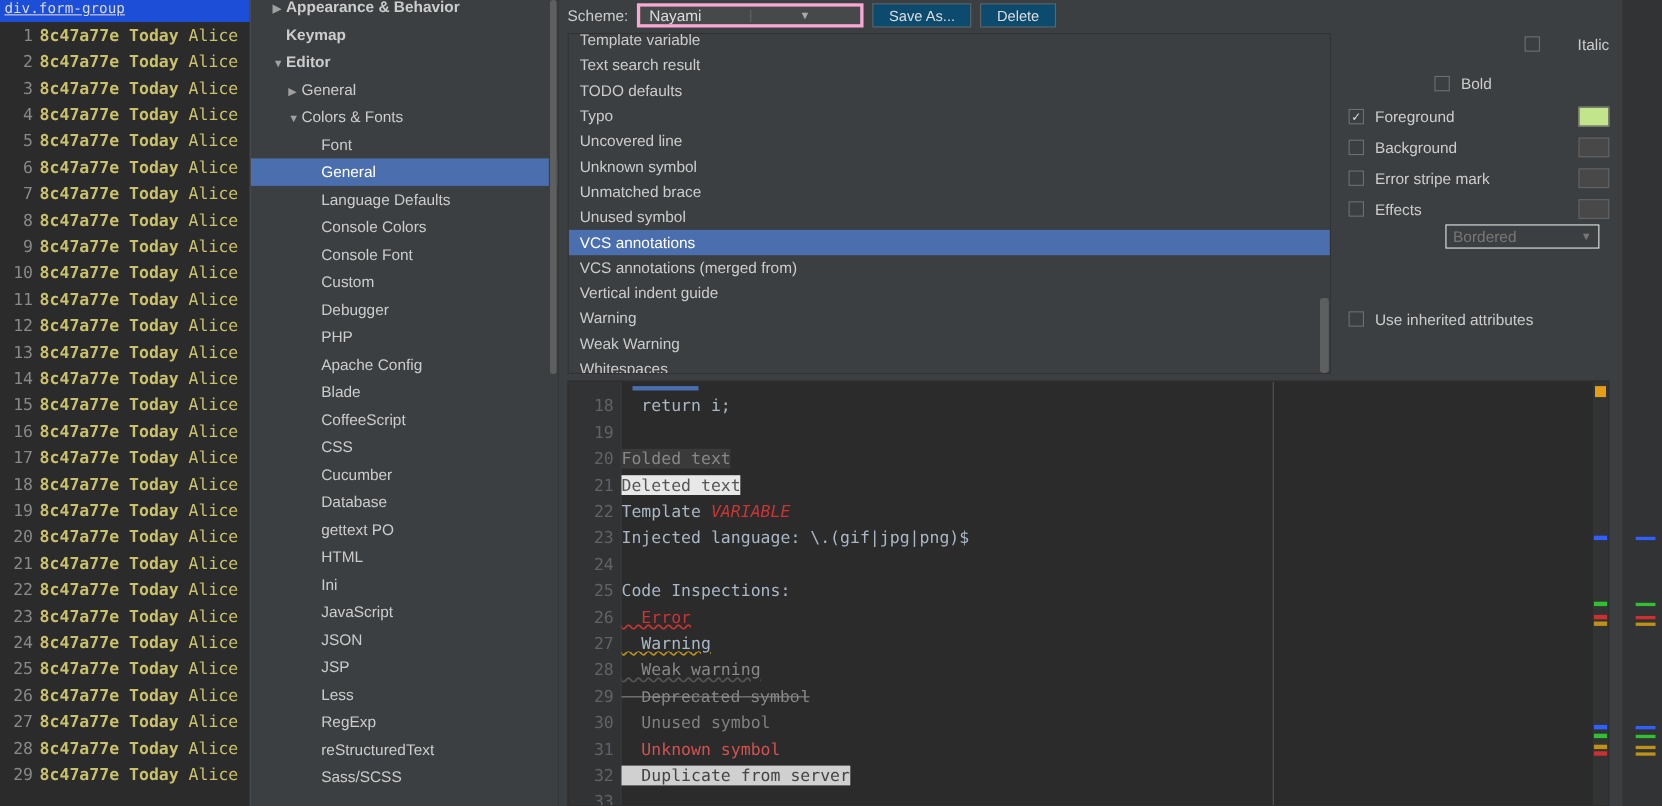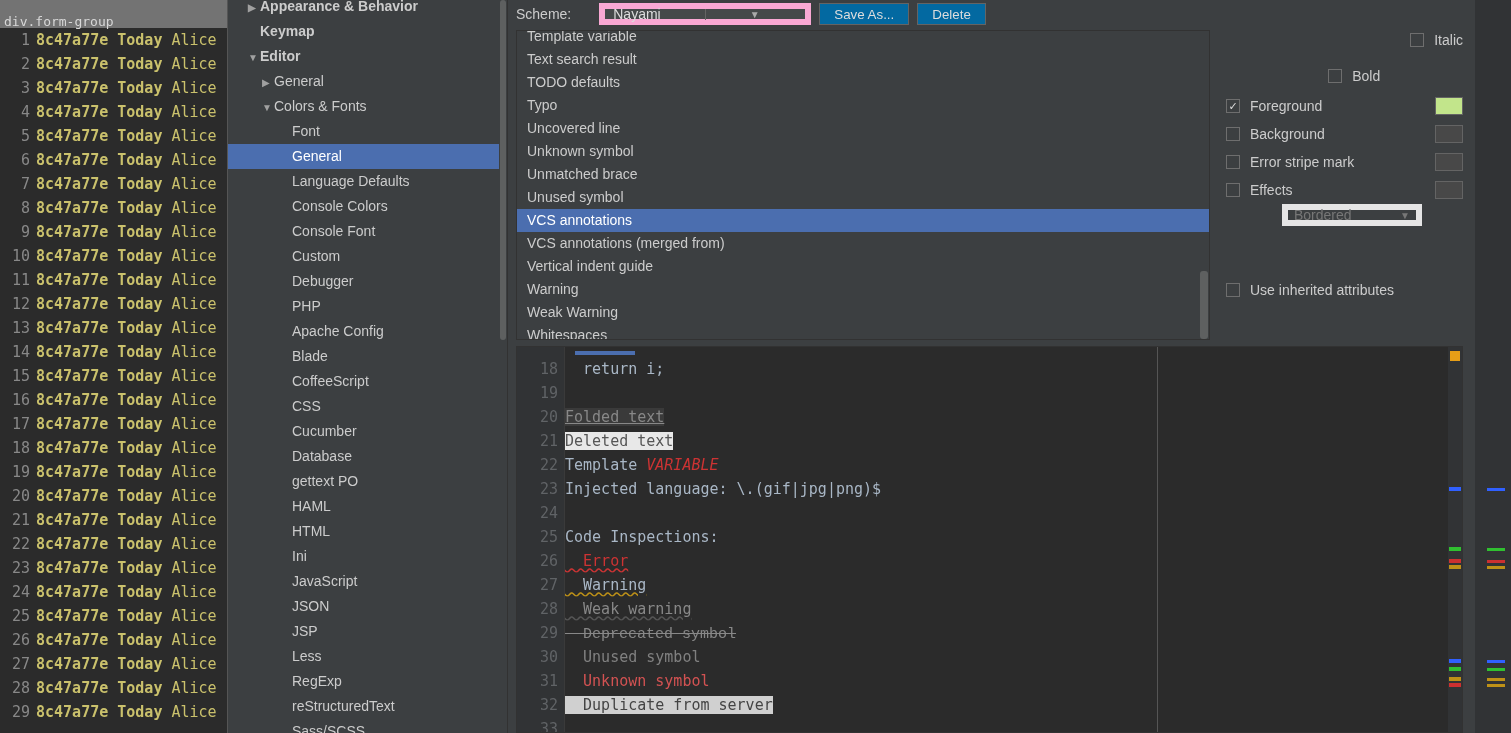--- a/index.html
+++ b/index.html
@@ -1,20 +1,20 @@
 <!DOCTYPE html>
 <html><head>
 <meta charset="utf-8">
 <style>
   * { margin:0; padding:0; box-sizing:border-box; }
   body { background:#3c3f41; color:#bbbbbb; font-family:"Segoe UI",Arial,sans-serif; font-size:14px; width:1511px; height:733px; overflow:hidden; position:relative; }
 
   
   .left-gutter { position:absolute; left:0; top:0; width:228px; height:733px; background:#2b2b2b; border-right:1px solid #555; }
-  .breadcrumb { height:20px; background:#737373; color:#d8d8d8; font-size:13px; padding:14px 4px; font-family:Consolas,monospace; }
+  .breadcrumb { height:20px; background:#1d4ed8; color:#d8d8d8; font-size:13px; padding:1px 4px; font-family:Consolas,monospace;text-decoration:underline; }
   .anno-line { height:24px; line-height:24px; white-space:nowrap; font-family:Consolas,monospace; font-size:15px; }
   .anno-num { display:inline-block; width:30px; text-align:right; color:#888; margin-right:6px; }
   .anno-hash { color:#cac16c; font-weight:bold; }
   .anno-date { color:#cac16c; font-weight:bold; }
   .anno-user { color:#cac16c; font-weight:normal; }
 
   
   .settings-tree { position:absolute; left:228px; top:0; width:280px; height:733px; background:#3c3f41; border-right:1px solid #323232; overflow:hidden; }
   .tree-row { height:25px; line-height:25px; padding-left:10px; white-space:nowrap; cursor:pointer; color:#cccccc; }
   .tree-row.bold { font-weight:bold; }
@@ -24,50 +24,50 @@
   .tree-lvl1 { padding-left:34px; }
   .tree-lvl2 { padding-left:52px; }
   .tree-scroll { position:absolute; right:0; top:0; width:8px; height:100%; background:#3c3f41; }
   .tree-thumb { position:absolute; right:1px; top:0; width:6px; height:340px; background:#5e6060; border-radius:3px; }
 
   
   .main-panel { position:absolute; left:508px; top:0; right:40px; height:733px; background:#3c3f41; }
 
   .scheme-bar { height:28px; padding:0 8px; display:flex; align-items:center; gap:8px; }
   .scheme-bar label { color:#ccc; }
-  .combo { display:inline-flex; align-items:center; border:6px solid #f9a8d4; background:#45494a; height:22px;margin-left:20px; }
+  .combo { display:inline-flex; align-items:center; border:3px solid #f9a8d4; background:#45494a; height:22px; }
   .combo span { padding:0 10px 0 8px; color:#ddd; min-width:100px; }
   .combo .drop { border-left:1px solid #646464; width:18px; text-align:center; color:#aaa; font-size:10px; }
-  .btn { border:1px solid #646464; background:#0369a1; color:#ddd; height:22px; padding:0 14px; cursor:pointer; }
+  .btn { border:1px solid #646464; background:#0c4a6e; color:#ddd; height:22px; padding:0 14px; cursor:pointer; }
 
   
   .elem-list { position:absolute; left:8px; top:30px; width:694px; height:310px; border:1px solid #323232; background:#3c3f41; overflow:hidden; }
   .elem-row { height:23px; line-height:23px; padding-left:10px; color:#ccc; cursor:pointer; }
   .elem-row.selected { background:#4b6eaf; color:#fff; }
   .elem-scroll { position:absolute; right:0; top:0; width:10px; height:100%; }
   .elem-thumb { position:absolute; right:1px; top:240px; width:8px; height:68px; background:#5e6060; border-radius:3px; }
 
   
   .attr-panel { position:absolute; left:718px; top:30px; right:8px; height:310px; }
   .attr-row { display:flex; align-items:center; height:28px; color:#ccc; }
   .chk { width:14px; height:14px; border:1px solid #6e6e6e; margin-right:10px; display:inline-flex; align-items:center; justify-content:center; font-size:11px; color:#ddd; }
   .chk.checked::after { content:"✓"; }
   .swatch { width:28px; height:18px; margin-left:auto; border:1px solid #646464; }
   .attr-bold-italic { display:flex; gap:30px; justify-content:flex-end; margin-bottom:6px; }
-  .effects-combo { margin-left:56px; height:22px; width:140px; border:6px solid #e5e5e5; color:#777; padding:0 6px; display:flex; align-items:center; justify-content:space-between; }
+  .effects-combo { margin-left:88px; height:22px; width:140px; border:1px solid #e5e5e5; color:#777; padding:0 6px; display:flex; align-items:center; justify-content:space-between; }
   .inherited { margin-top:50px; }
 
   
   .preview { position:absolute; left:8px; top:346px; right:8px; bottom:0; background:#2b2b2b; border:1px solid #323232; overflow:hidden; }
   .prev-gutter { position:absolute; left:0; top:0; width:48px; height:100%; background:#313335; border-right:1px solid #3a3a3a; }
   .prev-line { height:24px; line-height:24px; font-family:Consolas,monospace; font-size:15px; white-space:pre; }
   .pg-num { display:block; text-align:right; padding-right:6px; color:#606366; }
   .prev-code { position:absolute; left:48px; top:0; right:16px; height:100%; }
   .pc-text { color:#a9b7c6; }
-  .pc-folded { background:#3a3a3a; color:#888; text-decoration:underline; }
+  .pc-folded { background:#3a3a3a; color:#888; }
   .pc-deleted { background:#e8e8e8; color:#555; }
   .pc-var { color:#cc3333; font-style:italic; }
   .pc-err { color:#cc3333; }
   .pc-err2 { text-decoration:underline wavy #cc3333; }
   .pc-warn { text-decoration:underline wavy #be9117; }
   .pc-weak { color:#888; text-decoration:underline wavy #555; }
   .pc-dep { text-decoration:line-through; color:#888;font-family:Liberation Mono, monospace; }
   .pc-unused { color:#808080; }
   .pc-unknown { color:#d25252; }
   .pc-problem { text-decoration:underline wavy #888; }
@@ -135,21 +135,20 @@
       <div class="tree-row tree-lvl2"><span class="tree-arrow"></span><span>Custom</span></div>
       <div class="tree-row tree-lvl2"><span class="tree-arrow"></span><span>Debugger</span></div>
       <div class="tree-row tree-lvl2"><span class="tree-arrow"></span><span>PHP</span></div>
       <div class="tree-row tree-lvl2"><span class="tree-arrow"></span><span>Apache Config</span></div>
       <div class="tree-row tree-lvl2"><span class="tree-arrow"></span><span>Blade</span></div>
       <div class="tree-row tree-lvl2"><span class="tree-arrow"></span><span>CoffeeScript</span></div>
       <div class="tree-row tree-lvl2"><span class="tree-arrow"></span><span>CSS</span></div>
       <div class="tree-row tree-lvl2"><span class="tree-arrow"></span><span>Cucumber</span></div>
       <div class="tree-row tree-lvl2"><span class="tree-arrow"></span><span>Database</span></div>
       <div class="tree-row tree-lvl2"><span class="tree-arrow"></span><span>gettext PO</span></div>
-      <div class="tree-row tree-lvl2"><span class="tree-arrow"></span><span>HAML</span></div>
       <div class="tree-row tree-lvl2"><span class="tree-arrow"></span><span>HTML</span></div>
       <div class="tree-row tree-lvl2"><span class="tree-arrow"></span><span>Ini</span></div>
       <div class="tree-row tree-lvl2"><span class="tree-arrow"></span><span>JavaScript</span></div>
       <div class="tree-row tree-lvl2"><span class="tree-arrow"></span><span>JSON</span></div>
       <div class="tree-row tree-lvl2"><span class="tree-arrow"></span><span>JSP</span></div>
       <div class="tree-row tree-lvl2"><span class="tree-arrow"></span><span>Less</span></div>
       <div class="tree-row tree-lvl2"><span class="tree-arrow"></span><span>RegExp</span></div>
       <div class="tree-row tree-lvl2"><span class="tree-arrow"></span><span>reStructuredText</span></div>
       <div class="tree-row tree-lvl2"><span class="tree-arrow"></span><span>Sass/SCSS</span></div>
     </div>
@@ -191,21 +190,21 @@
       <div class="elem-thumb"></div>
     </div>
   </div>
 
   <div class="attr-panel">
     <div class="attr-bold-italic">
       <div class="attr-row" style="height:20px;margin-top:36px;">
         <span class="chk"></span>
         <span>Bold</span>
       </div>
-      <div class="attr-row" style="height:20px;">
+      <div class="attr-row" style="height:20px;gap:24px;">
         <span class="chk"></span>
         <span>Italic</span>
       </div>
     </div>
     <div class="attr-row">
       <span class="chk checked"></span>
       <span>Foreground</span>
       <span class="swatch" id="fg-swatch" style="background: rgb(194, 229, 139);"></span>
     </div>
     <div class="attr-row">

